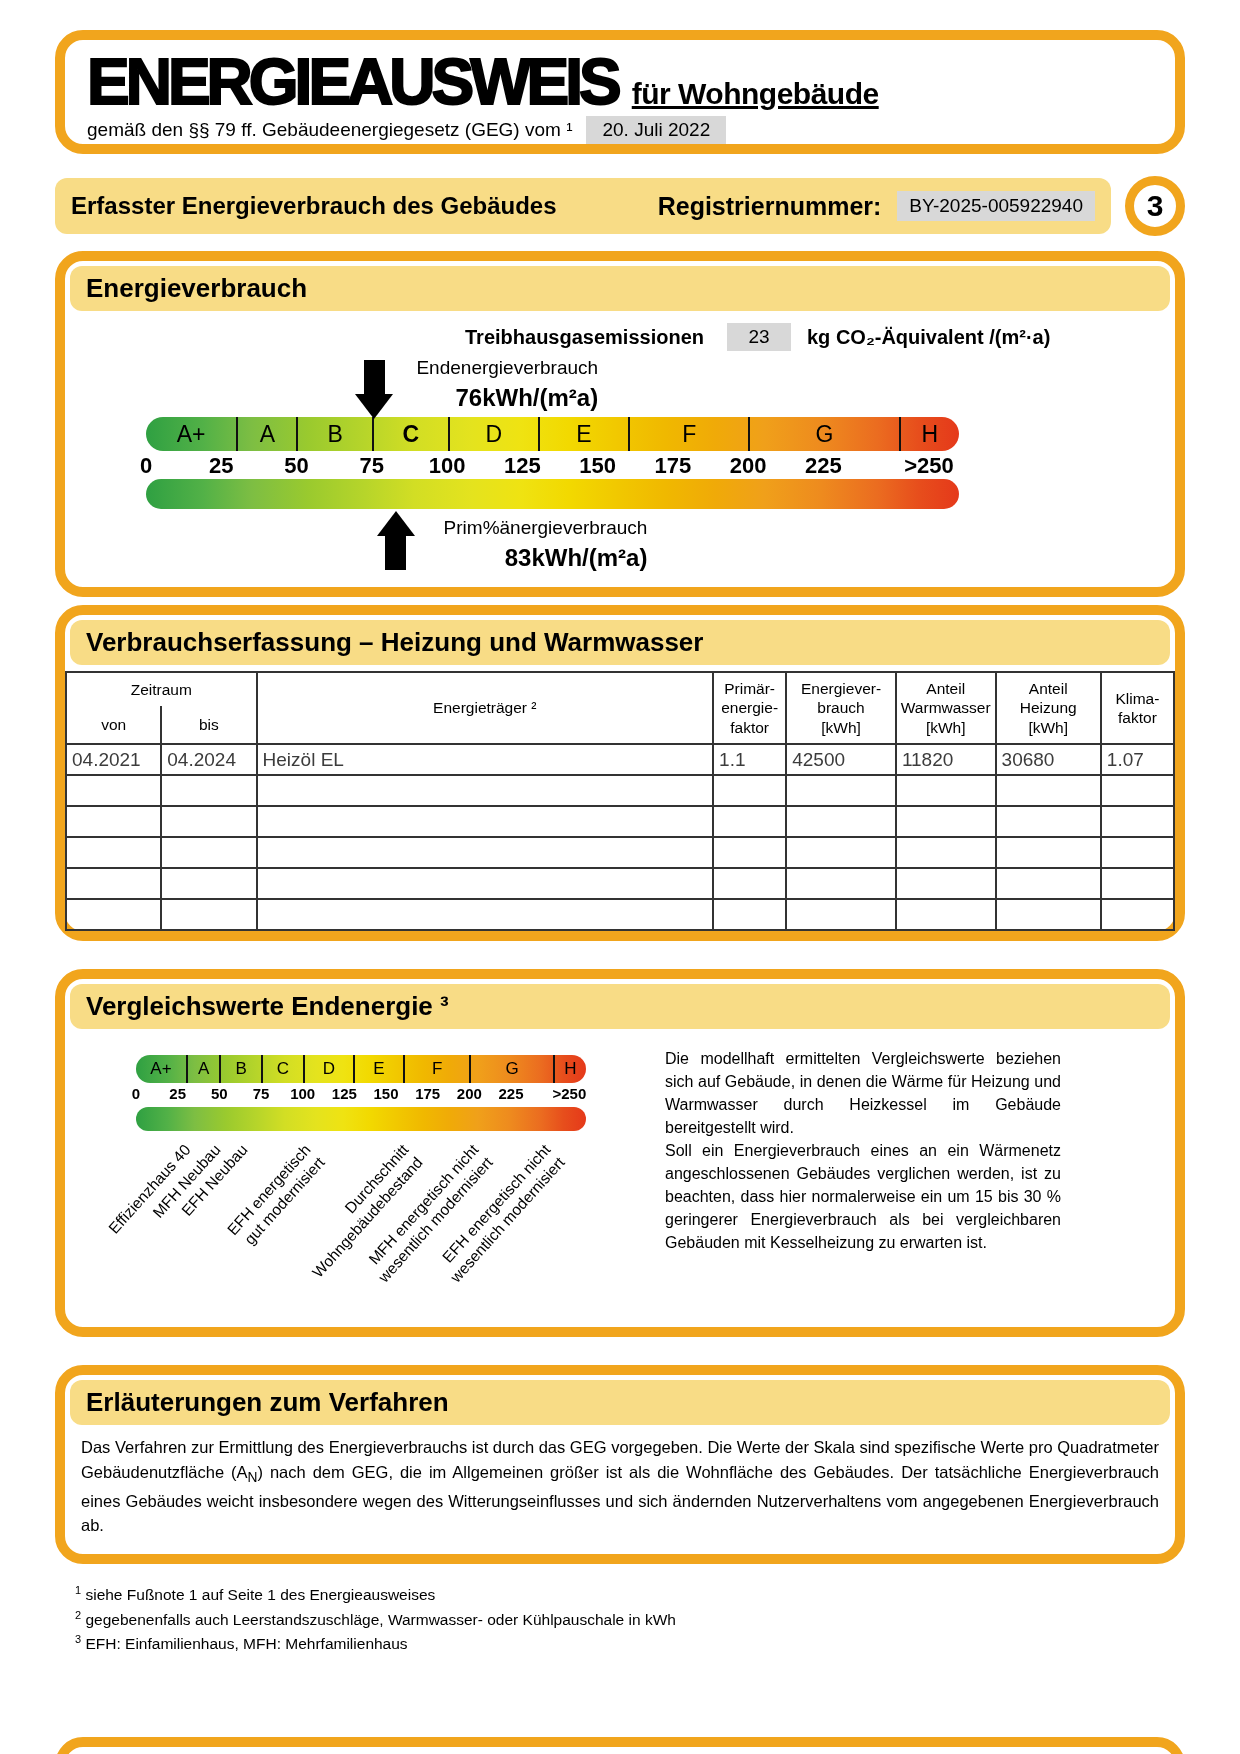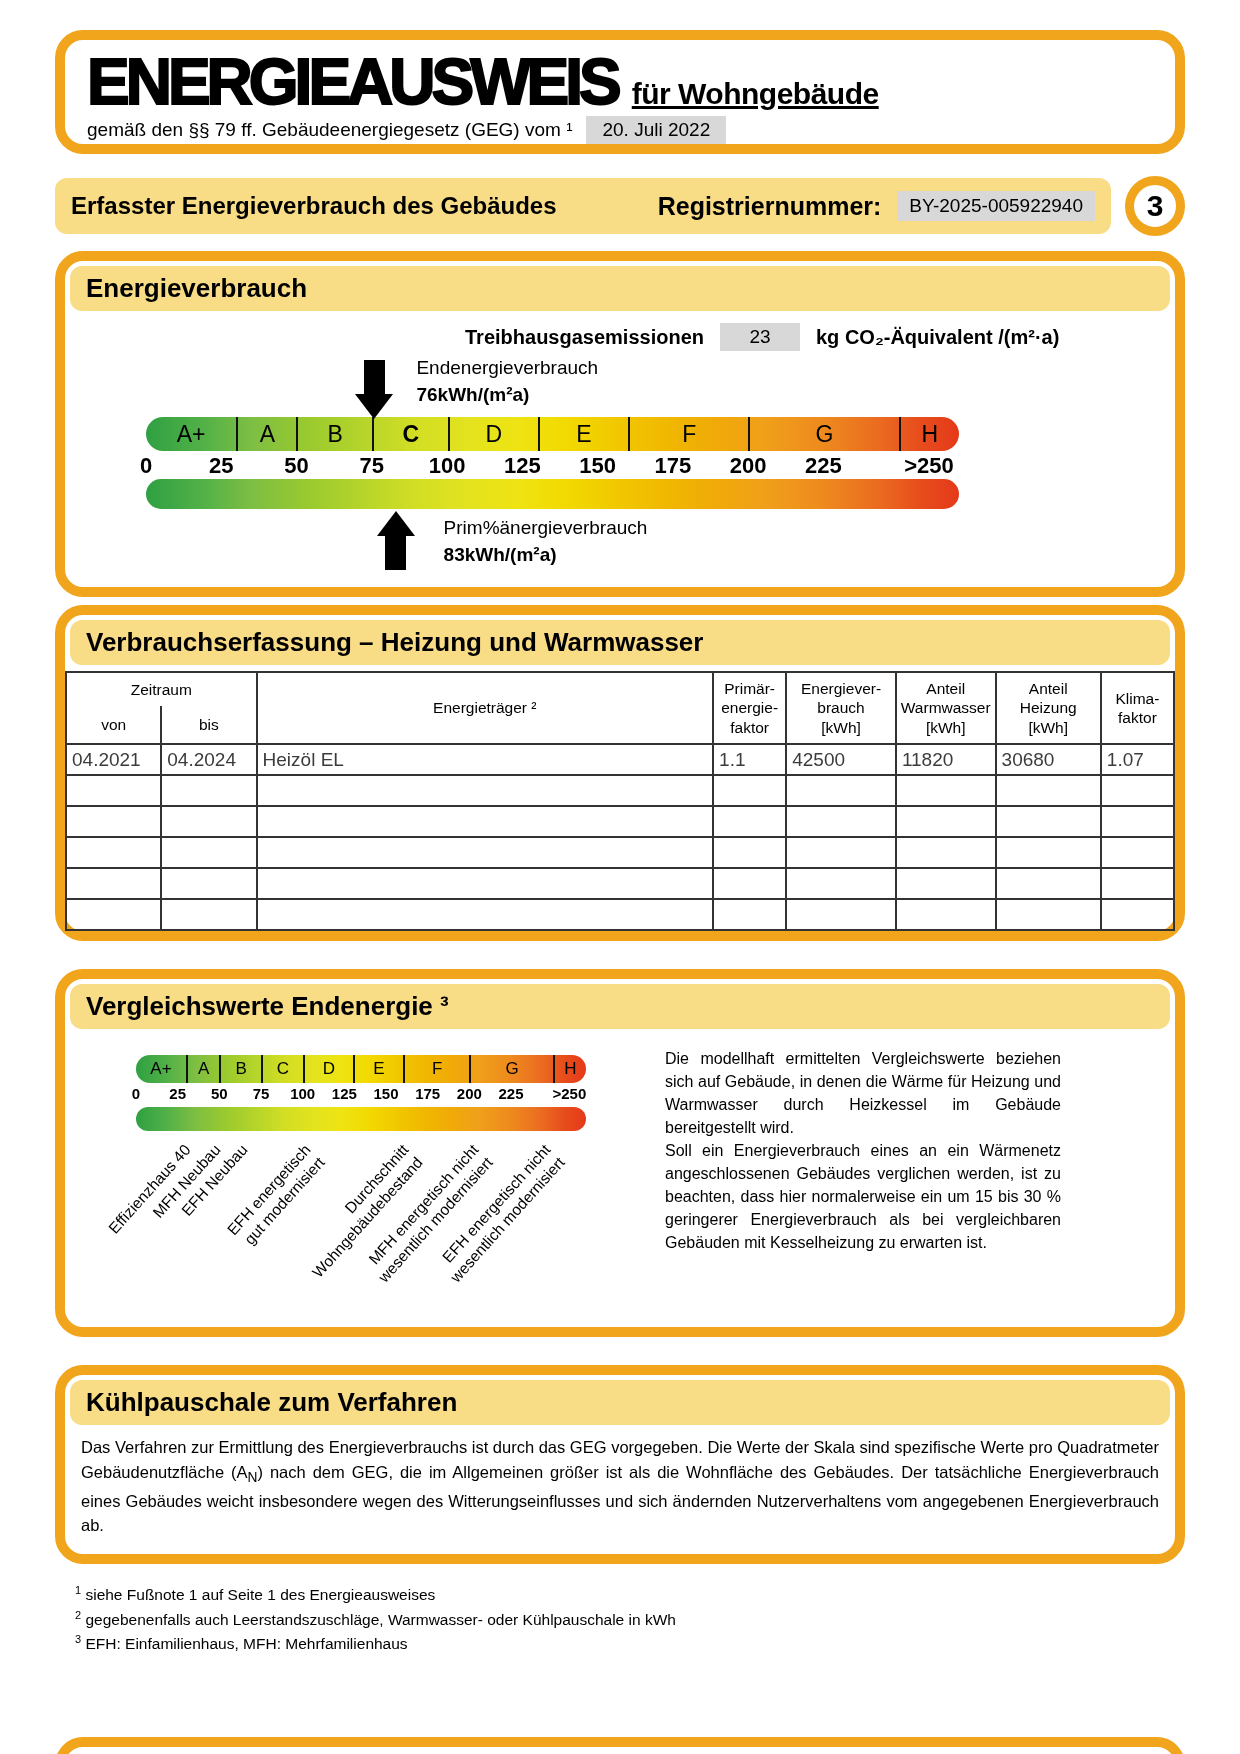--- a/index.html
+++ b/index.html
@@ -26,36 +26,36 @@
   .section-bar { flex:1; background:#F8DC86; border-radius:12px; height:56px; display:flex; align-items:center; gap:16px; padding:0 16px; }
   .sb-title { font-size:24px; font-weight:bold; }
   .sb-reg-label { font-size:25px; font-weight:bold; margin-left:auto; }
   .sb-reg-value { font-size:19px; padding:4px 12px; }
   .page-badge { width:60px; height:60px; border:9px solid #F1A51D; border-radius:50%; background:#fff; display:flex; align-items:center; justify-content:center; font-size:30px; font-weight:bold; flex:none; }
 
   
   .energy-box { margin-top:15px; padding-bottom:6px; }
   .ghg-row { display:flex; align-items:center; gap:16px; padding-left:400px; margin-top:10px; height:32px; }
   .ghg-label { font-size:20px; font-weight:bold; }
-  .ghg-value { width:80px; font-size:19px; padding:3px 0; }
+  .ghg-value { width:64px; font-size:19px; padding:3px 0;margin-left:7px; }
   .ghg-unit { font-size:20px; font-weight:bold; }
 
   .scalewrap { margin:0 216px 0 81px; position:relative; }
   .arrow-row-top { position:relative; height:64px; }
   .arrow-row-bot { position:relative; height:72px; }
   .arr { position:absolute; }
   .arr-stem { width:21px; height:34px; background:#000; margin:0 auto; }
   .arr-head-down { width:0; height:0; border-left:19px solid transparent; border-right:19px solid transparent; border-top:25px solid #000; margin:0 auto; }
   .arr-head-up { width:0; height:0; border-left:19px solid transparent; border-right:19px solid transparent; border-bottom:25px solid #000; margin:0 auto; }
   .arr-down-pos { left:28.1%; bottom:-2px; transform:translateX(-50%); }
   .arr-up-pos { left:30.7%; top:2px; transform:translateX(-50%); }
   .arrlbl-top { position:absolute; left:calc(28.1% + 42px); top:4px; }
   .arrlbl-bot { position:absolute; left:calc(30.7% + 48px); top:8px; }
   .arrlbl-l1 { font-size:19px; }
-  .arrlbl-l2 { font-size:19px; font-weight:bold; margin-top:5px; }
+  .arrlbl-l2 { font-size:24px; font-weight:bold; margin-top:5px;text-align:right; }
 
   .grad {
     background:linear-gradient(90deg,#2FA042 0%,#52B147 7%,#7DBE43 13%,#9ACA2E 20%,#B7D52A 27%,#D2DE24 33%,#E4E31E 40%,#EFE312 46%,#F2D900 52%,#F1C800 58%,#F0B800 64%,#F0AA08 70%,#F0A01A 76%,#EE8B1E 83%,#EB6C20 90%,#E74E1C 95%,#E5391A 100%);
   }
   .band { display:flex; height:34px; border-radius:17px; }
   .band .cell { display:flex; align-items:center; justify-content:center; font-size:23px; }
   .band .cell + .cell { border-left:2px solid #111; }
   .band .c0{width:11.1%}.band .c1{width:7.4%}.band .c2{width:9.3%}.band .c3{width:9.3%}
   .band .c4{width:11.1%}.band .c5{width:11.1%}.band .c6{width:14.8%}.band .c7{width:18.5%}.band .c8{width:7.4%}
   .cell.cur { font-weight:bold; }
@@ -364,21 +364,21 @@
         </div>
       </div>
 
       <div class="cmp-text">
         <p>Die modellhaft ermittelten Vergleichswerte beziehen sich auf Gebäude, in denen die Wärme für Heizung und Warmwasser durch Heizkessel im Gebäude bereitgestellt wird.</p>
         <p>Soll ein Energieverbrauch eines an ein Wärmenetz angeschlossenen Gebäudes verglichen werden, ist zu beachten, dass hier normalerweise ein um 15 bis 30 % geringerer Energieverbrauch als bei vergleichbaren Gebäuden mit Kesselheizung zu erwarten ist.</p>
       </div>
     </div>
 
     <div class="obox exp-box">
-      <div class="titlebar">Kühlpauschale zum Verfahren</div>
+      <div class="titlebar">Erläuterungen zum Verfahren</div>
       <div class="exp-text"><span>Das Verfahren zur Ermittlung des Energieverbrauchs ist durch das GEG vorgegeben. Die Werte der Skala sind spezifische Werte pro Quadratmeter Gebäudenutzfläche (A</span><sub>N</sub><span>) nach dem GEG, die im Allgemeinen größer ist als die Wohnfläche des Gebäudes. Der tatsächliche Energieverbrauch eines Gebäudes weicht insbesondere wegen des Witterungseinflusses und sich ändernden Nutzerverhaltens vom angegebenen Energieverbrauch ab.</span></div>
     </div>
 
     <div class="footnotes">
       <div><sup>1</sup> <span>siehe Fußnote 1 auf Seite 1 des Energieausweises</span></div>
       <div><sup>2</sup> <span>gegebenenfalls auch Leerstandszuschläge, Warmwasser- oder Kühlpauschale in kWh</span></div>
       <div><sup>3</sup> <span>EFH: Einfamilienhaus, MFH: Mehrfamilienhaus</span></div>
     </div>
 
   </div>

